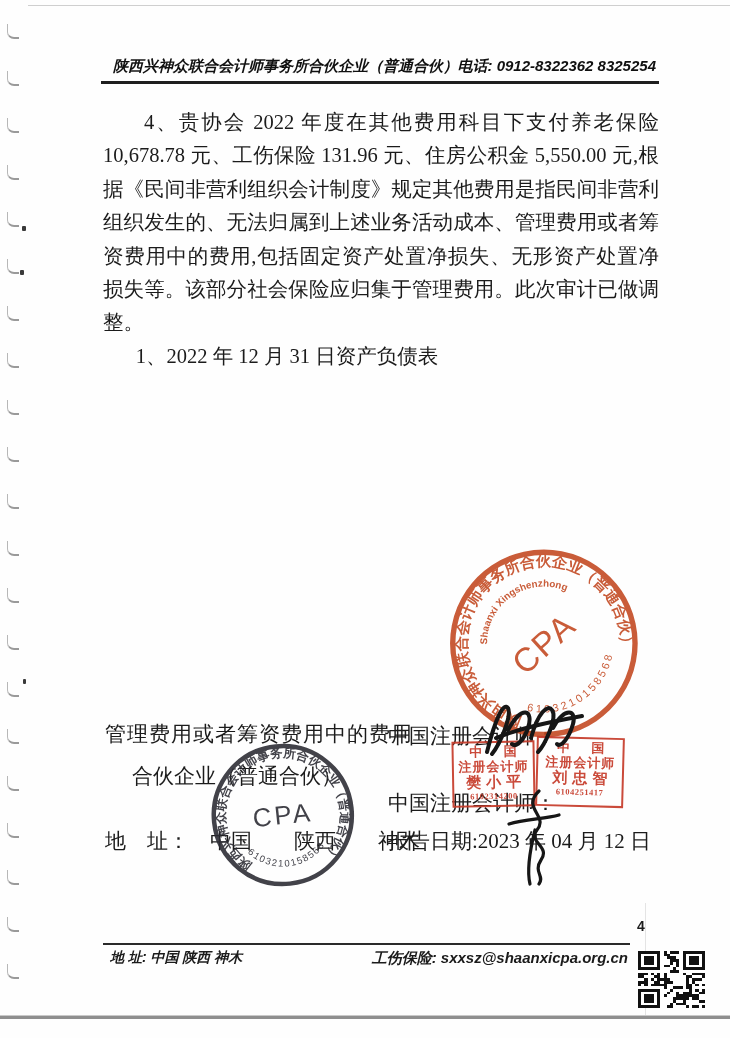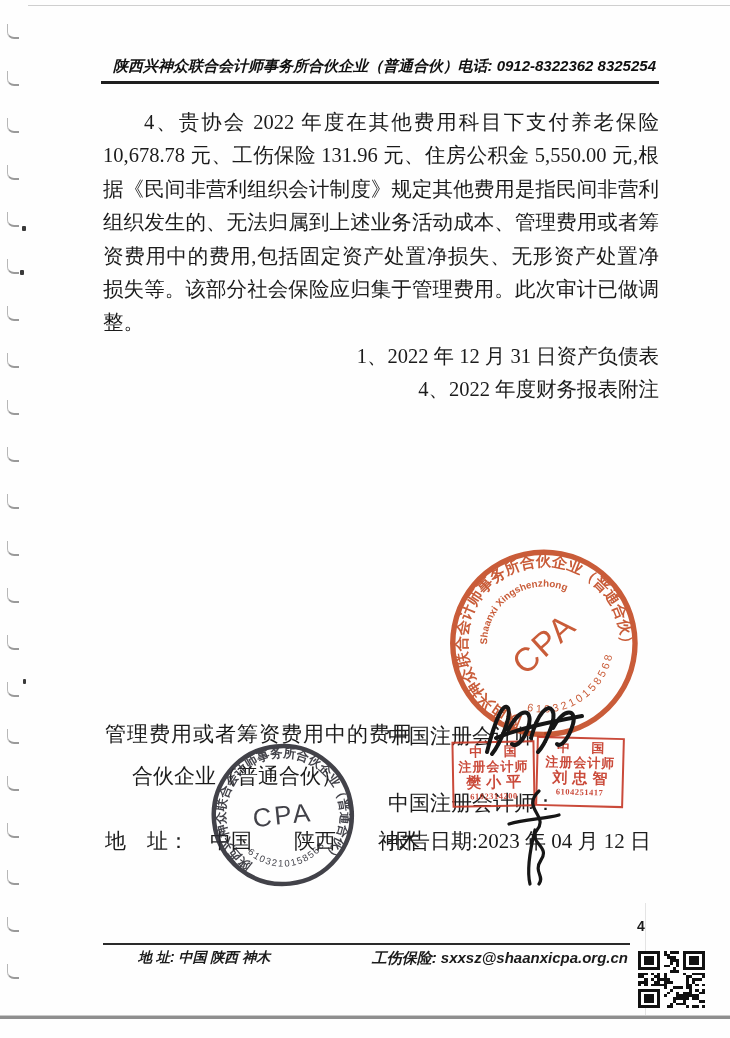--- a/index.html
+++ b/index.html
@@ -15,21 +15,21 @@
   .speck{position:absolute;width:4px;height:5px;background:#3a3a3a;border-radius:1px;}
   
   .hdr{position:absolute;top:57px;font-family:"Liberation Sans","DejaVu Sans",sans-serif;font-weight:bold;font-style:italic;font-size:15px;color:#101010;white-space:nowrap;}
   .hdr-firm{left:113px;}
   .hdr-phone{right:74px;}
   .hdr-rule{position:absolute;left:101px;top:81px;width:558px;height:3px;background:#1e1e1e;}
   
   .bodytext{position:absolute;left:103px;top:106px;width:556px;font-size:20.5px;line-height:33.4px;z-index:1;}
   .bodyp{margin:0;text-align:justify;}
   .bodyp.indent{text-indent:2em;}
-  .att-line{white-space:nowrap;text-indent:1.6em;text-align:right;}
+  .att-line{white-space:nowrap;text-indent:1.6em;}
   
   .sign{position:absolute;font-size:21px;white-space:nowrap;z-index:1;}
   .firm-l1{left:105px;top:720px;letter-spacing:1px;}
   .firm-l2{left:132px;top:762px;width:206px;text-align:right;}
   .cpa1{left:388px;top:722px;}
   .cpa2{left:388px;top:789px;}
   .addr{left:105px;top:827px;}
   .rdate{left:388px;top:827px;}
   
   .stamp{position:absolute;z-index:2;}
@@ -44,21 +44,21 @@
   .srname{font-size:15px;line-height:17px;letter-spacing:5px;text-indent:5px;}
   .srser{font-size:8.5px;line-height:10px;letter-spacing:.5px;}
   
   .sig{position:absolute;z-index:3;}
   #sig1{left:478px;top:694px;}
   #sig2{left:499px;top:786px;}
   
   .pagenum{position:absolute;left:637px;top:918px;font-family:"Liberation Sans","DejaVu Sans",sans-serif;font-weight:bold;font-size:14px;}
   .ftr-rule{position:absolute;left:103px;top:943px;width:527px;height:2px;background:#2a2a2a;}
   .ftr{position:absolute;top:949px;font-family:"Liberation Sans","DejaVu Sans",sans-serif;font-weight:bold;font-style:italic;font-size:14px;white-space:nowrap;}
-  .ftr-addr{left:110px;margin-left:28px;}
+  .ftr-addr{left:110px;}
   .ftr-email{right:102px;font-size:15px;}
   .qr{position:absolute;left:638px;top:951px;z-index:1;}
 </style>
 </head>
 <body>
 
 <div class="top-edge"></div>
 <div class="bottom-edge"></div>
 <div class="crease"></div>
 <div id="binding">
@@ -88,21 +88,20 @@
 <div class="speck" style="left:20px;top:270px;"></div>
 <div class="speck" style="left:23px;top:679px;width:3px;"></div>
 
 <div class="hdr hdr-firm">陕西兴神众联合会计师事务所合伙企业（普通合伙）</div>
 <div class="hdr hdr-phone">电话: 0912-8322362    8325254</div>
 <div class="hdr-rule"></div>
 
 <div class="bodytext" id="bodytext">
     <p class="bodyp indent">4、贵协会 2022 年度在其他费用科目下支付养老保险 10,678.78 元、工伤保险 131.96 元、住房公积金 5,550.00 元,根据《民间非营利组织会计制度》规定其他费用是指民间非营利组织发生的、无法归属到上述业务活动成本、管理费用或者筹资费用中的费用,包括固定资产处置净损失、无形资产处置净损失等。该部分社会保险应归集于管理费用。此次审计已做调整。</p>
     <div class="att-line">1、2022 年 12 月 31 日资产负债表</div>
-    <div class="att-line">4、2022 年度财务报表附注</div>
   </div>
 
 <div class="sign firm-l1">管理费用或者筹资费用中的费用</div>
 <div class="sign firm-l2">合伙企业（普通合伙）</div>
 <div class="sign cpa1">中国注册会计师：</div>
 <div class="sign cpa2">中国注册会计师：</div>
 <div class="sign addr">地　址：　中国　　陕西　　神木</div>
 <div class="sign rdate">报告日期:2023 年 04 月 12 日</div>
 
 <div class="stamp stamp-red">

